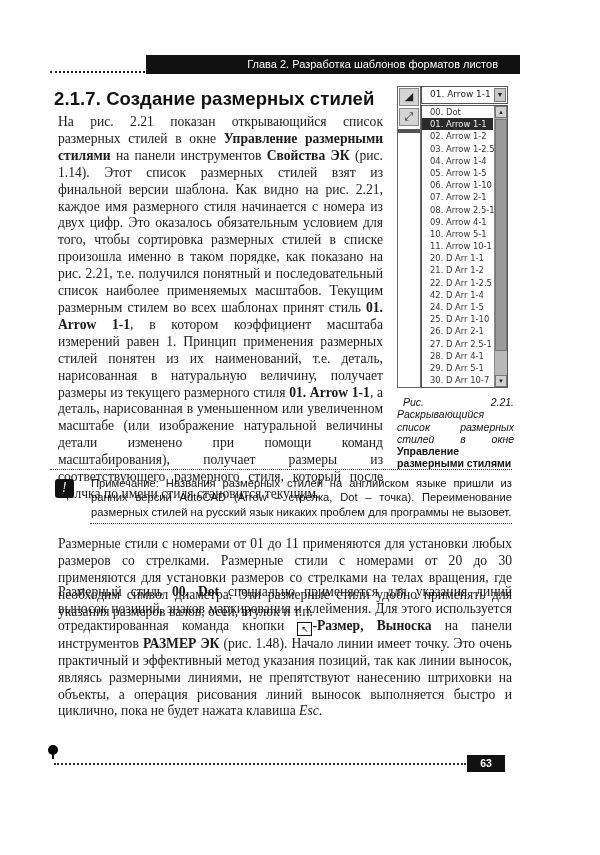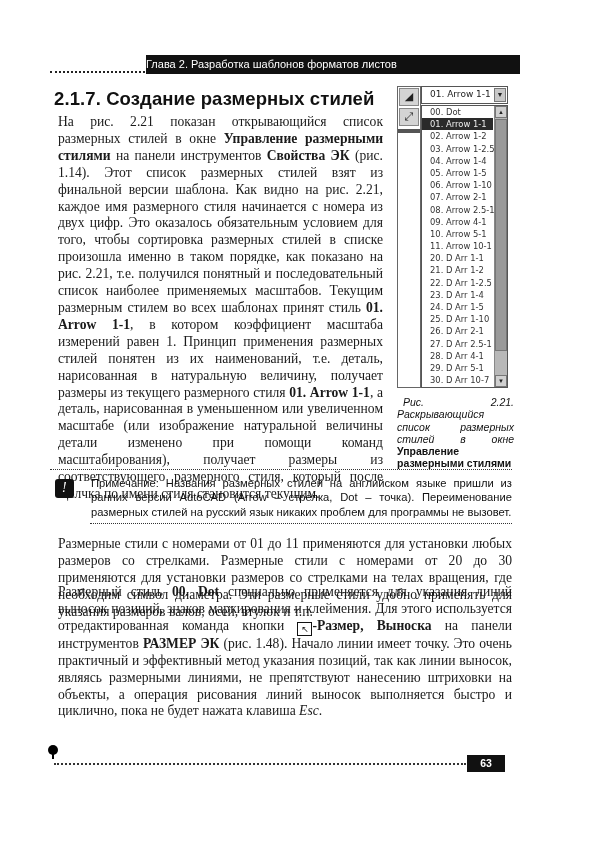--- a/index.html
+++ b/index.html
@@ -1,21 +1,21 @@
 <!DOCTYPE html>
 <html><head>
 <meta charset="utf-8">
 <style>
   * { box-sizing: border-box; margin: 0; padding: 0; }
   html, body { width: 600px; height: 855px; background: #ffffff; overflow: hidden; }
   body { position: relative; font-family: "Liberation Serif", serif; color: #1a1a1a; }
 
   .header-dots { position: absolute; left: 50px; top: 71px; width: 95px; border-top: 2px dotted #222; }
   .header-bar { position: absolute; left: 146px; top: 55px; width: 374px; height: 19px; background: #111; color: #fff;
-    font-family: "Liberation Sans", sans-serif; font-size: 11px; text-align: left; padding-right: 22px; line-height: 19px; }
+    font-family: "Liberation Sans", sans-serif; font-size: 11px; text-align: right; padding-right: 22px; line-height: 19px; }
 
   .section-title { position: absolute; left: 54px; top: 88px; font-family: "Liberation Sans", sans-serif; font-weight: bold;
     font-size: 18.5px; color: #111; letter-spacing: 0.1px; }
 
   .para { position: absolute; font-size: 13.6px; line-height: 16.9px; text-align: justify; color: #1a1a1a; }
   .para b { font-weight: bold; }
   .p1 { left: 58px; top: 114px; width: 325px; }
   .p2 { left: 58px; top: 536px; width: 454px; }
   .p3 { left: 58px; top: 584px; width: 454px; }
 
@@ -92,21 +92,21 @@
         <div class="list-item">05. Arrow 1-5</div>
         <div class="list-item">06. Arrow 1-10</div>
         <div class="list-item">07. Arrow 2-1</div>
         <div class="list-item">08. Arrow 2.5-1</div>
         <div class="list-item">09. Arrow 4-1</div>
         <div class="list-item">10. Arrow 5-1</div>
         <div class="list-item">11. Arrow 10-1</div>
         <div class="list-item">20. D Arr 1-1</div>
         <div class="list-item">21. D Arr 1-2</div>
         <div class="list-item">22. D Arr 1-2.5</div>
-        <div class="list-item">23. D Arr 1-4</div>
+        <div class="list-item">42. D Arr 1-4</div>
         <div class="list-item">24. D Arr 1-5</div>
         <div class="list-item">25. D Arr 1-10</div>
         <div class="list-item">26. D Arr 2-1</div>
         <div class="list-item">27. D Arr 2.5-1</div>
         <div class="list-item">28. D Arr 4-1</div>
         <div class="list-item">29. D Arr 5-1</div>
         <div class="list-item">30. D Arr 10-7</div>
         <div class="list-item cut">⚠ Annotative</div>
       </div>
     <div class="scrollbar">

